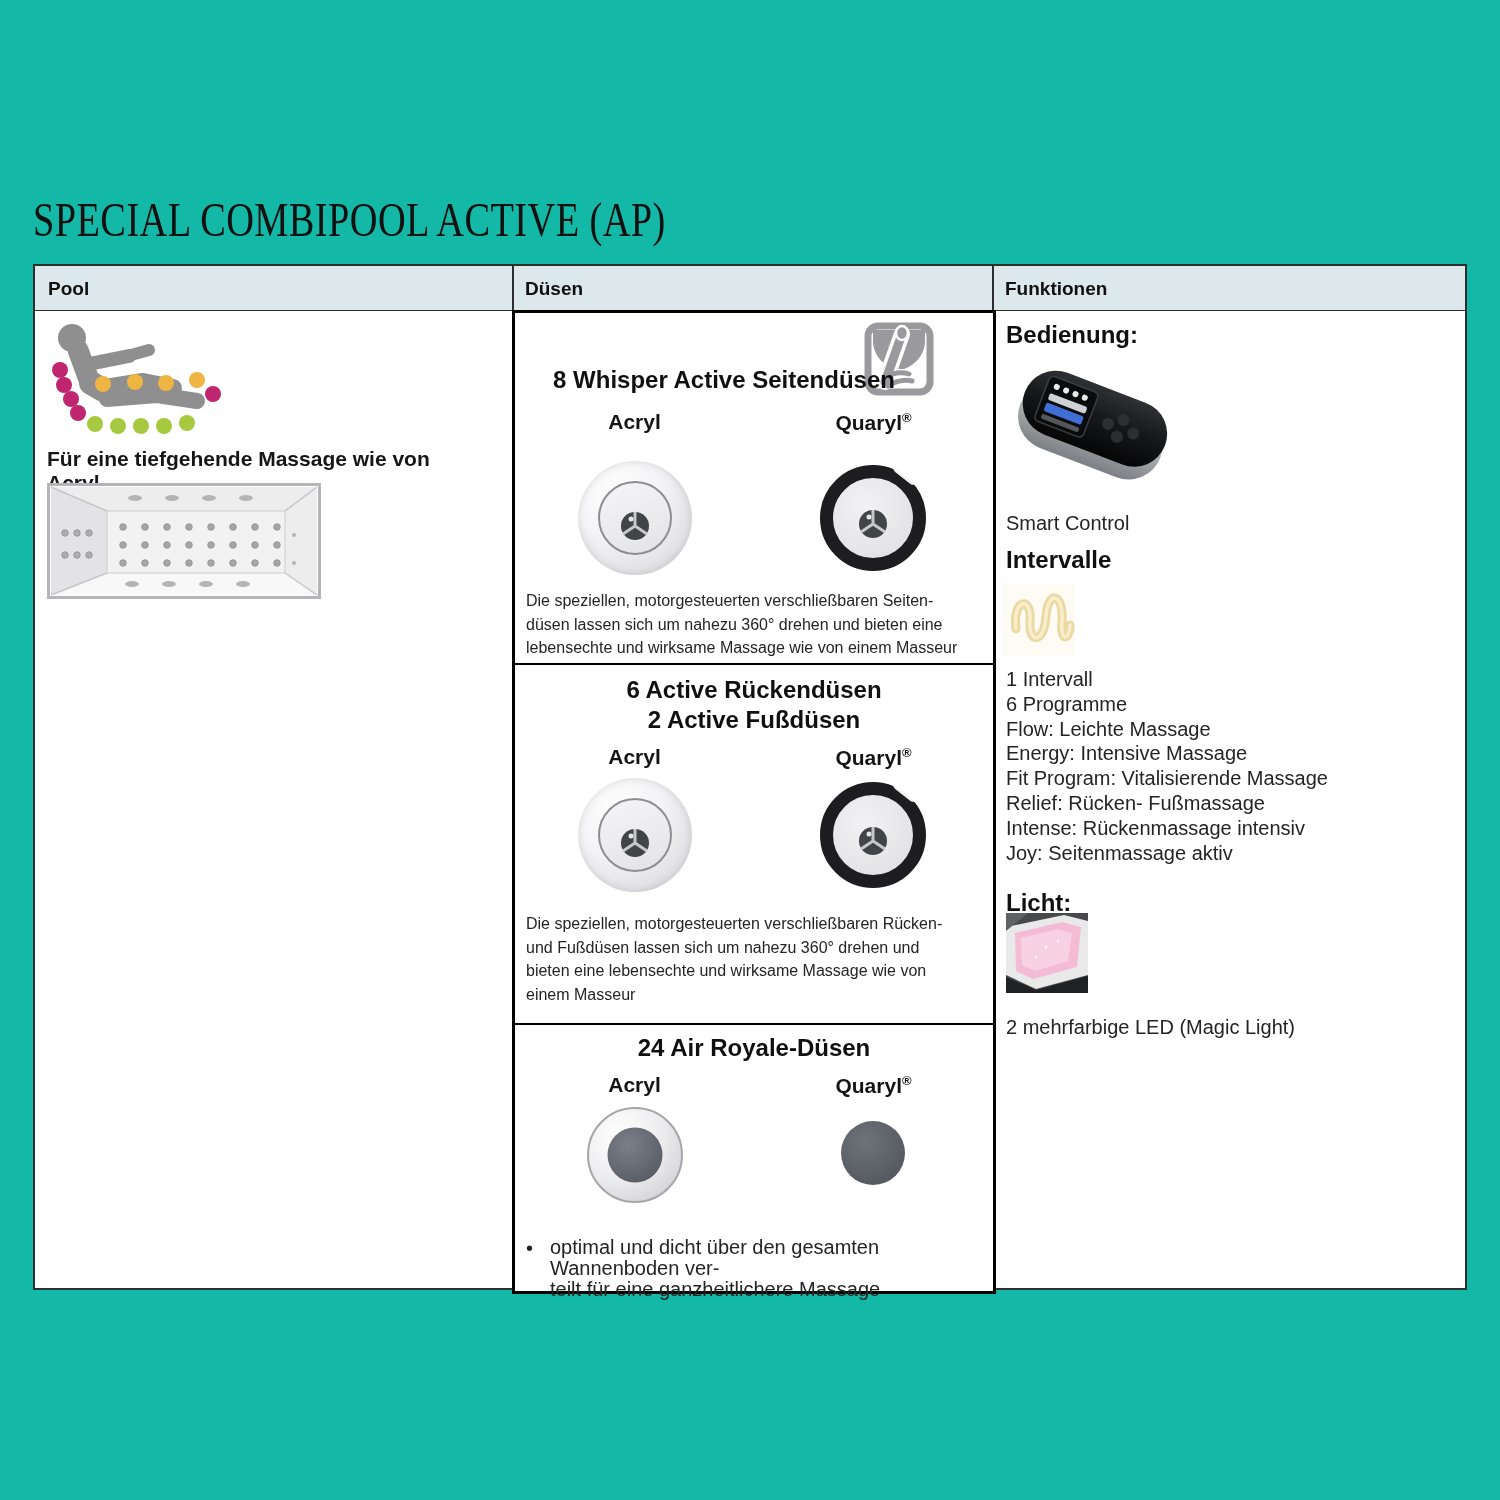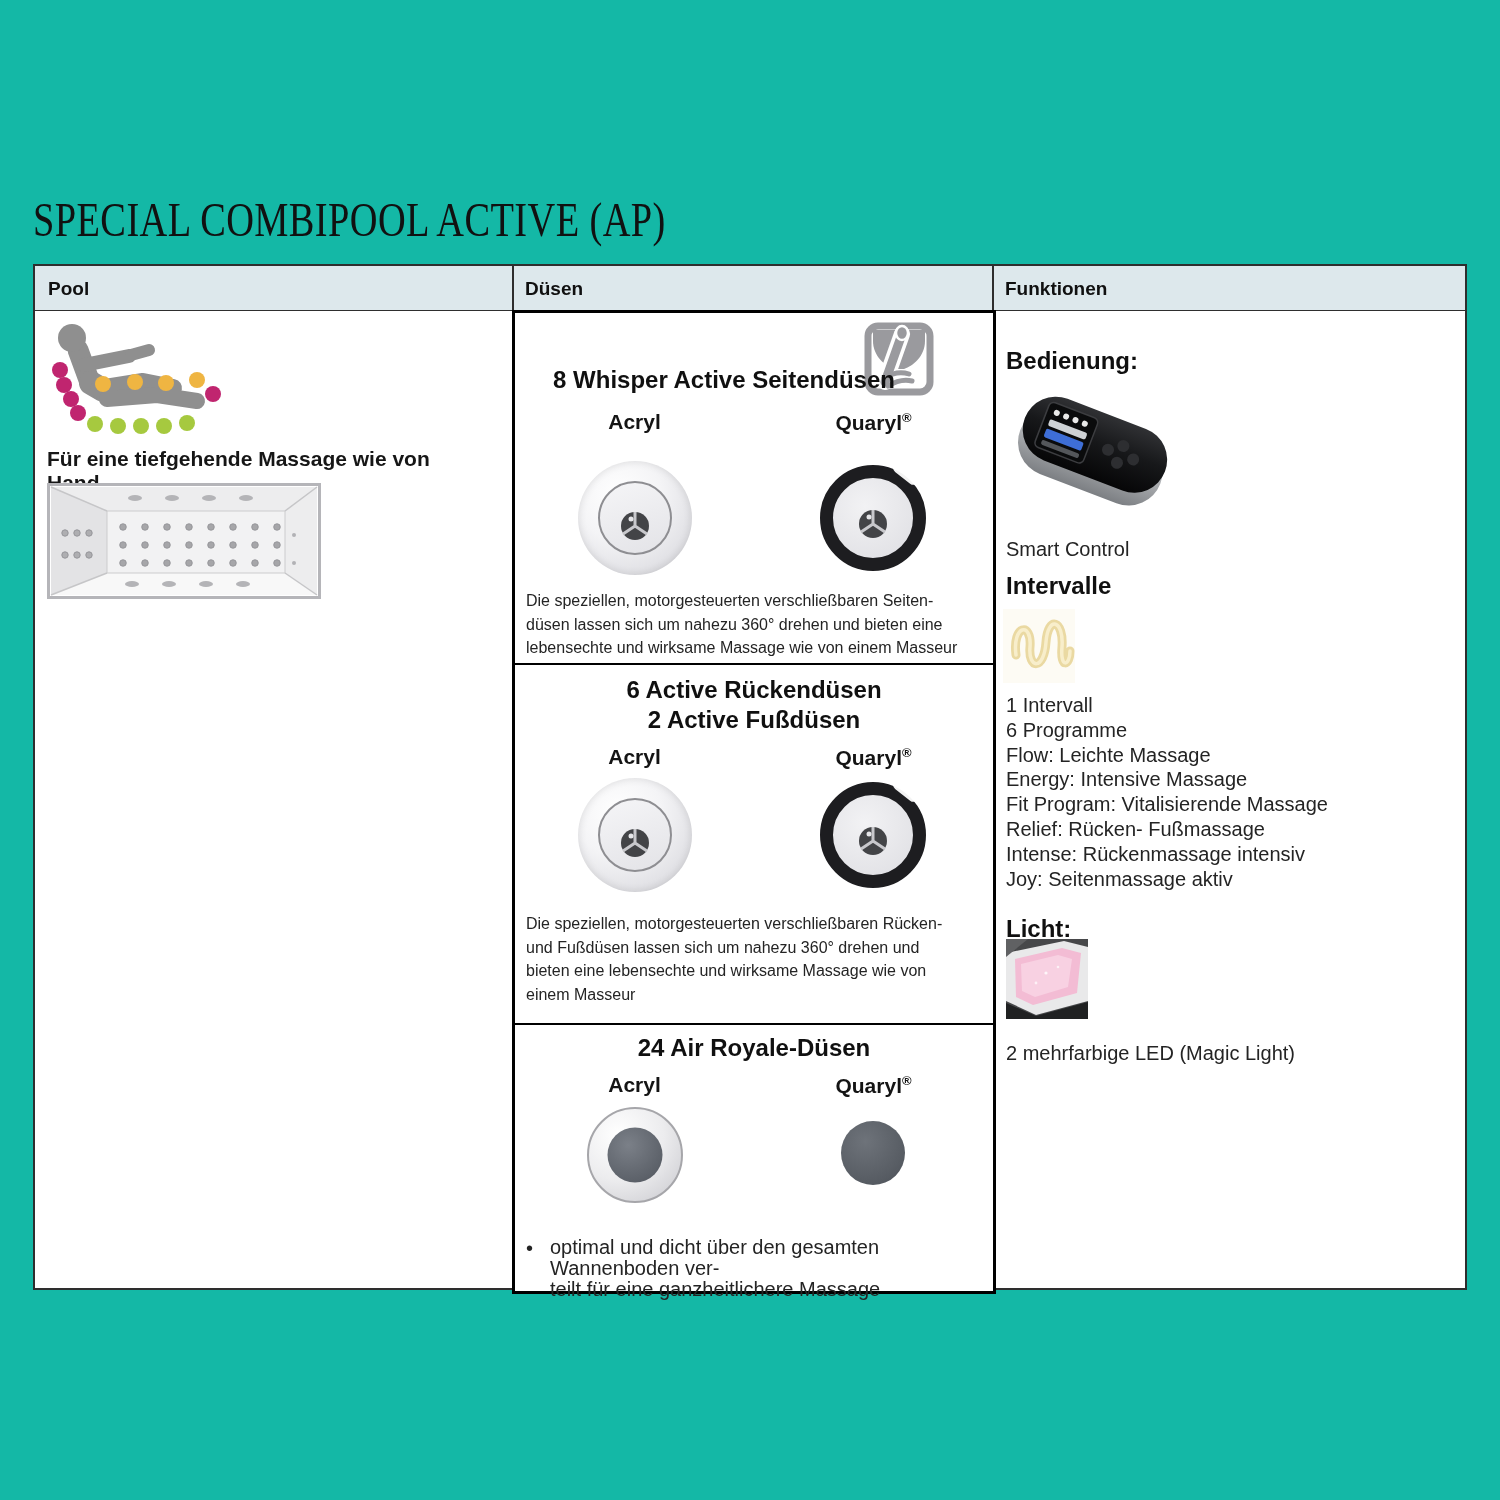--- a/index.html
+++ b/index.html
@@ -69,21 +69,21 @@
   .jet-acryl-air .core{position:absolute;left:50%;top:50%;width:55px;height:55px;border-radius:50%;
      transform:translate(-50%,-50%);
      background:radial-gradient(circle at 38% 32%, #7b8088, #5d626a 70%, #4d5159);}
   .jet-quaryl-air{width:64px;height:64px;
      background:radial-gradient(circle at 38% 32%, #6e737a, #565b62 72%, #474b52);}
   .s1-jet-a{left:63px;top:148px;} .s1-jet-q{left:305px;top:152px;}
   .s2-jet-a{left:63px;top:113px;} .s2-jet-q{left:305px;top:117px;}
   .s3-jet-a{left:72px;top:82px;}  .s3-jet-q{left:326px;top:96px;}
 
   
-  .funk-cell{position:absolute;left:957px;top:45px;right:0;bottom:0;margin-top:26px;}
+  .funk-cell{position:absolute;left:957px;top:45px;right:0;bottom:0;}
   .funk-h{position:absolute;left:14px;font-size:24px;font-weight:bold;color:#101010;}
   .fh-bedienung{top:10px;} .fh-intervalle{top:235px;} .fh-licht{top:578px;}
   .remote-wrap{position:absolute;left:10px;top:46px;width:178px;height:150px;}
   .funk-text{position:absolute;left:14px;font-size:20px;color:#242424;line-height:24.8px;white-space:pre-line;}
   .ft-smart{top:200px;text-align:center;} .ft-list{top:356px;} .ft-led{top:704px;}
   .squiggle{position:absolute;left:11px;top:272px;width:72px;height:74px;background:#fdfbf4;}
   .licht-photo{position:absolute;left:14px;top:602px;width:82px;height:80px;}
 </style>
 </head>
 <body>
@@ -128,21 +128,21 @@
         </g>
         <g fill="#a6c93f">
           <circle cx="50" cy="101" r="8"></circle>
             <circle cx="73" cy="103" r="8"></circle>
           <circle cx="96" cy="103" r="8"></circle>
             <circle cx="119" cy="103" r="8"></circle>
           <circle cx="142" cy="100" r="8"></circle>
         </g>
       </svg>
 
-      <div class="pool-caption">Für eine tiefgehende Massage wie von Hand</div>
+      <div class="pool-caption">Für eine tiefgehende Massage wie von Acryl</div>
 
       <svg class="tub-svg" viewBox="0 0 274 116">
         <rect x="1.5" y="1.5" width="271" height="113" fill="#ffffff" stroke="#b5b5b9" stroke-width="3"></rect>
         <polygon points="4,4 270,4 238,28 60,28" fill="#ededee"></polygon>
         <polygon points="4,4 60,28 60,90 4,112" fill="#e3e3e5"></polygon>
         <polygon points="270,4 238,28 238,90 270,112" fill="#ededee"></polygon>
         <polygon points="4,112 60,90 238,90 270,112" fill="#f8f8f8"></polygon>
         <rect x="60" y="28" width="178" height="62" fill="#f2f2f3" stroke="#cccccd" stroke-width="1"></rect>
         <line x1="4" y1="4" x2="60" y2="28" stroke="#c6c6c8" stroke-width="1.5"></line>
         <line x1="270" y1="4" x2="238" y2="28" stroke="#c6c6c8" stroke-width="1.5"></line>

